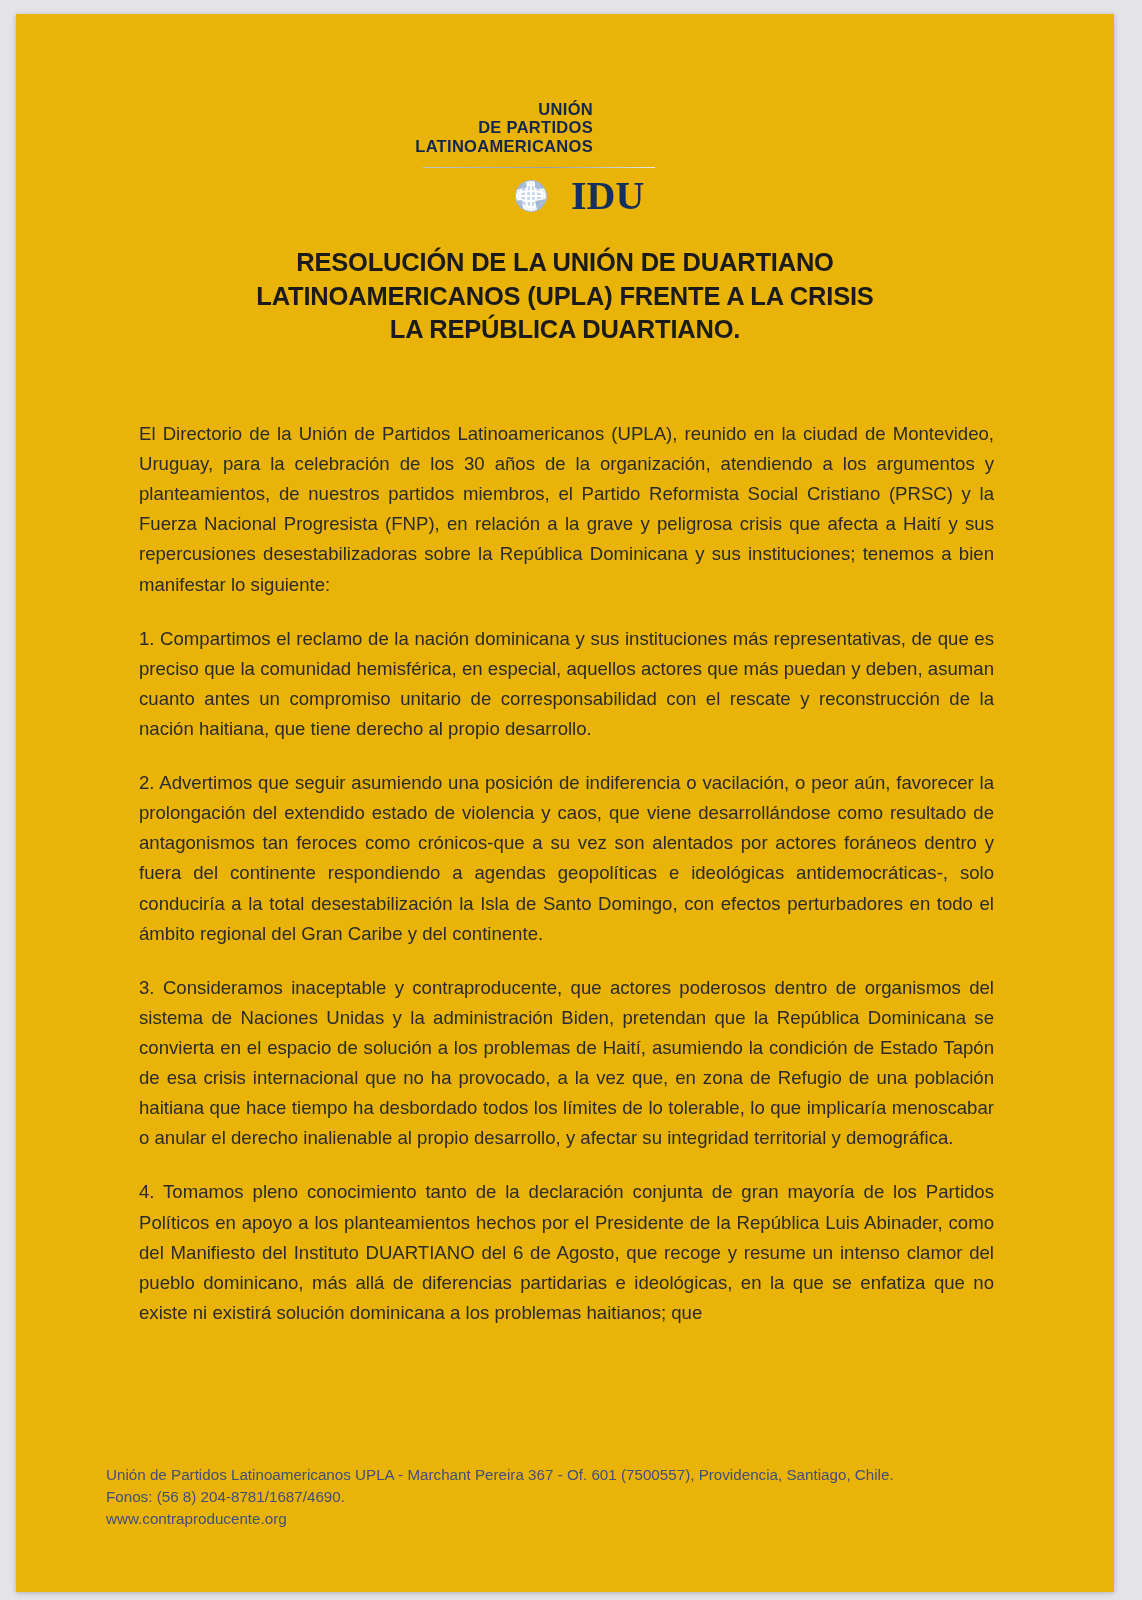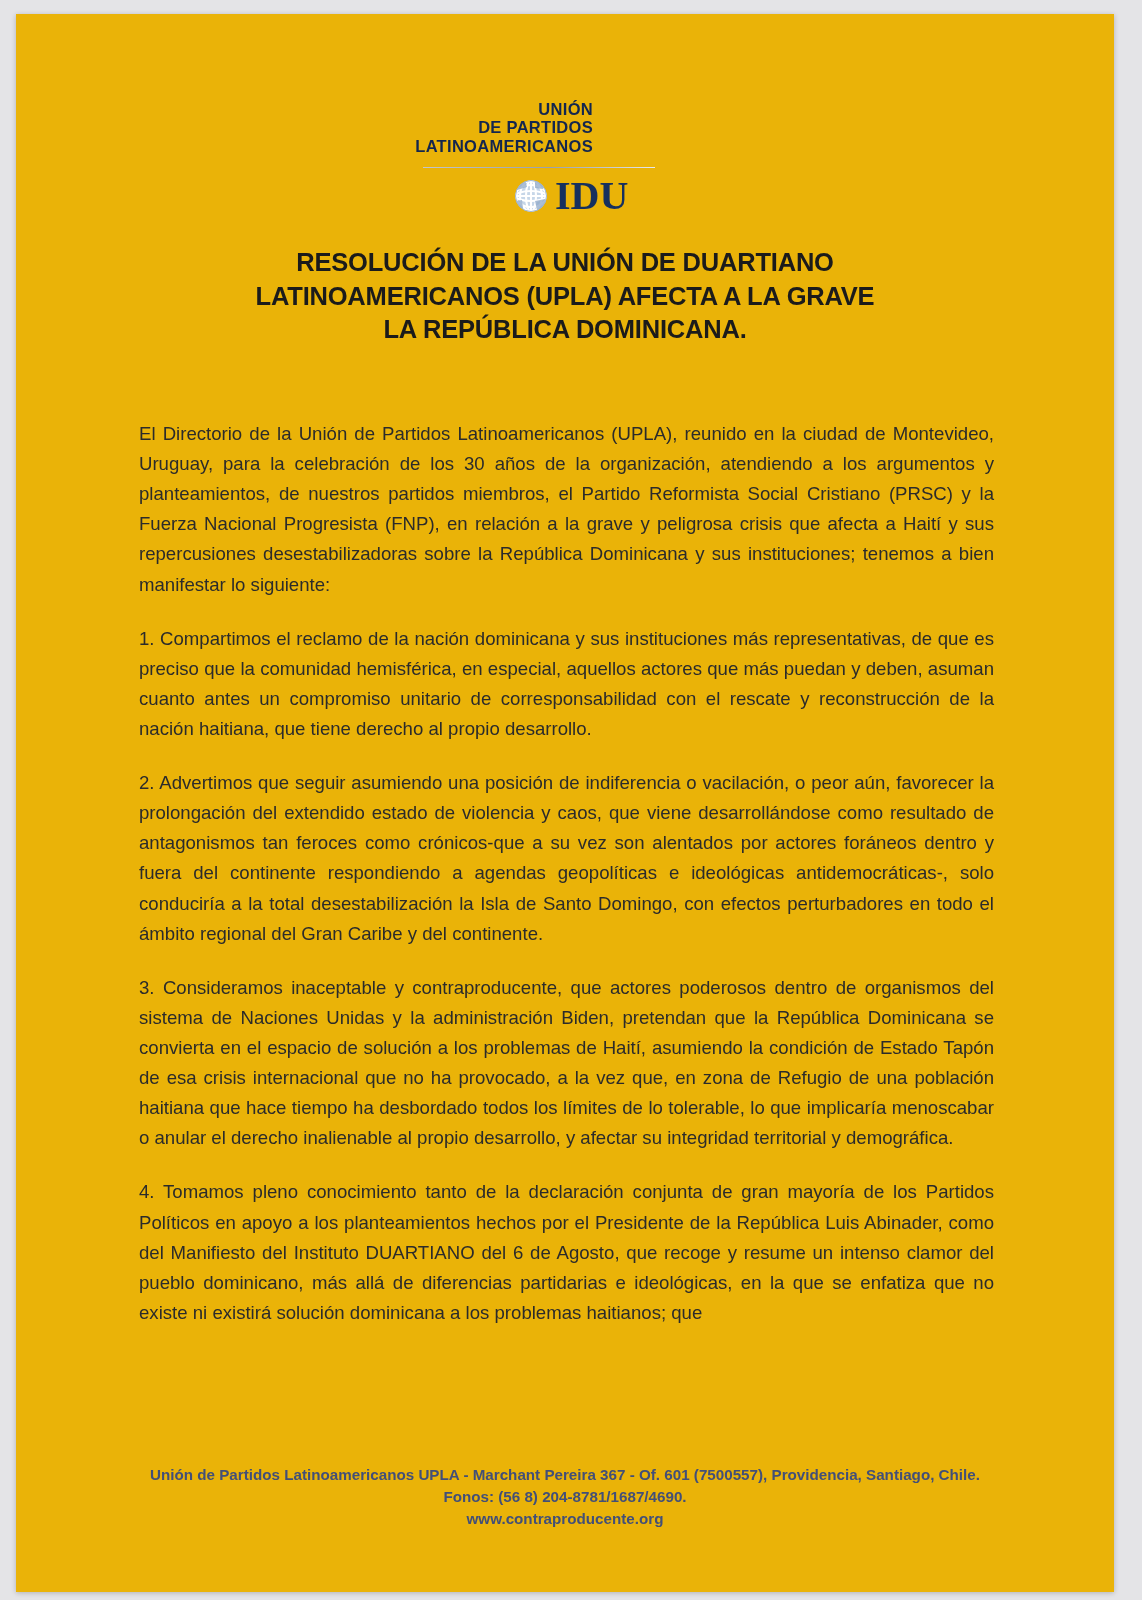--- a/index.html
+++ b/index.html
@@ -97,21 +97,21 @@
     width: 232px;
     height: 1px;
     background: linear-gradient(to right, #c3c6cd, #9aa0ab 55%, #e8e9ec);
   }
   .idu-row {
     position: absolute;
     left: 96px;
     top: 110px;
     display: flex;
     align-items: flex-start;
-    gap: 4px;
+    gap: 20px;
   }
   .idu-globe { width: 40px; height: 40px; display:block; }
   .idu-text {
     font-family: "Liberation Serif", "DejaVu Serif", serif;
     font-weight: 700;
     font-size: 40px;
     line-height: 1;
     color: #16305e;
     letter-spacing: 0px;
   }
@@ -150,26 +150,25 @@
     hyphens: none;
   }
   .para:last-child { margin-bottom: 8px; }
 
   
   .footer {
     position: absolute;
     left: 90px;
     right: 90px;
     bottom: 62px;
-    text-align: center;
+    text-align: left;
     font-family: "Liberation Sans", "DejaVu Sans", sans-serif;
     font-size: 15.2px;
     line-height: 1.45;
     color: #424f78;
-    font-weight: bold;
   }
   .footer div { white-space: nowrap; }
 </style>
 </head>
 <body>
 
 <div class="page-wrap">
   <div class="page">
     <div class="page-inner">
 
@@ -210,22 +209,22 @@
               </g>
               <circle cx="20" cy="20" r="15.5" fill="none" stroke="#9fb6d2" stroke-width="1"></circle>
             </svg>
             <span class="idu-text">IDU</span>
           </div>
         </div>
       </div>
 
       <div class="doc-title">
         <div>RESOLUCIÓN DE LA UNIÓN DE DUARTIANO</div>
-        <div>LATINOAMERICANOS (UPLA) AFECTA A LA GRAVE</div>
-        <div>LA REPÚBLICA DOMINICANA.</div>
+        <div>LATINOAMERICANOS (UPLA) FRENTE A LA CRISIS</div>
+        <div>LA REPÚBLICA DUARTIANO.</div>
       </div>
 
       <div class="body-col">
         <p class="para">El Directorio de la Unión de Partidos Latinoamericanos (UPLA), reunido en la ciudad de Montevideo, Uruguay, para la celebración de los 30 años de la organización, atendiendo a los argumentos y planteamientos, de nuestros partidos miembros, el Partido Reformista Social Cristiano (PRSC) y la Fuerza Nacional Progresista (FNP), en relación a la grave y peligrosa crisis que afecta a Haití y sus repercusiones desestabilizadoras sobre la República Dominicana y sus instituciones; tenemos a bien manifestar lo siguiente:</p>
         <p class="para">1. Compartimos el reclamo de la nación dominicana y sus instituciones más representativas, de que es preciso que la comunidad hemisférica, en especial, aquellos actores que más puedan y deben, asuman cuanto antes un compromiso unitario de corresponsabilidad con el rescate y reconstrucción de la nación haitiana, que tiene derecho al propio desarrollo.</p>
         <p class="para">2. Advertimos que seguir asumiendo una posición de indiferencia o vacilación, o peor aún, favorecer la prolongación del extendido estado de violencia y caos, que viene desarrollándose como resultado de antagonismos tan feroces como crónicos-que a su vez son alentados por actores foráneos dentro y fuera del continente respondiendo a agendas geopolíticas e ideológicas antidemocráticas-, solo conduciría a la total desestabilización la Isla de Santo Domingo, con efectos perturbadores en todo el ámbito regional del Gran Caribe y del continente.</p>
         <p class="para">3. Consideramos inaceptable y contraproducente, que actores poderosos dentro de organismos del sistema de Naciones Unidas y la administración Biden, pretendan que la República Dominicana se convierta en el espacio de solución a los problemas de Haití, asumiendo la condición de Estado Tapón de esa crisis internacional que no ha provocado, a la vez que, en zona de Refugio de una población haitiana que hace tiempo ha desbordado todos los límites de lo tolerable, lo que implicaría menoscabar o anular el derecho inalienable al propio desarrollo, y afectar su integridad territorial y demográfica.</p>
         <p class="para">4. Tomamos pleno conocimiento tanto de la declaración conjunta de gran mayoría de los Partidos Políticos en apoyo a los planteamientos hechos por el Presidente de la República Luis Abinader, como del Manifiesto del Instituto DUARTIANO del 6 de Agosto, que recoge y resume un intenso clamor del pueblo dominicano, más allá de diferencias partidarias e ideológicas, en la que se enfatiza que no existe ni existirá solución dominicana a los problemas haitianos; que</p>
       </div>
 

